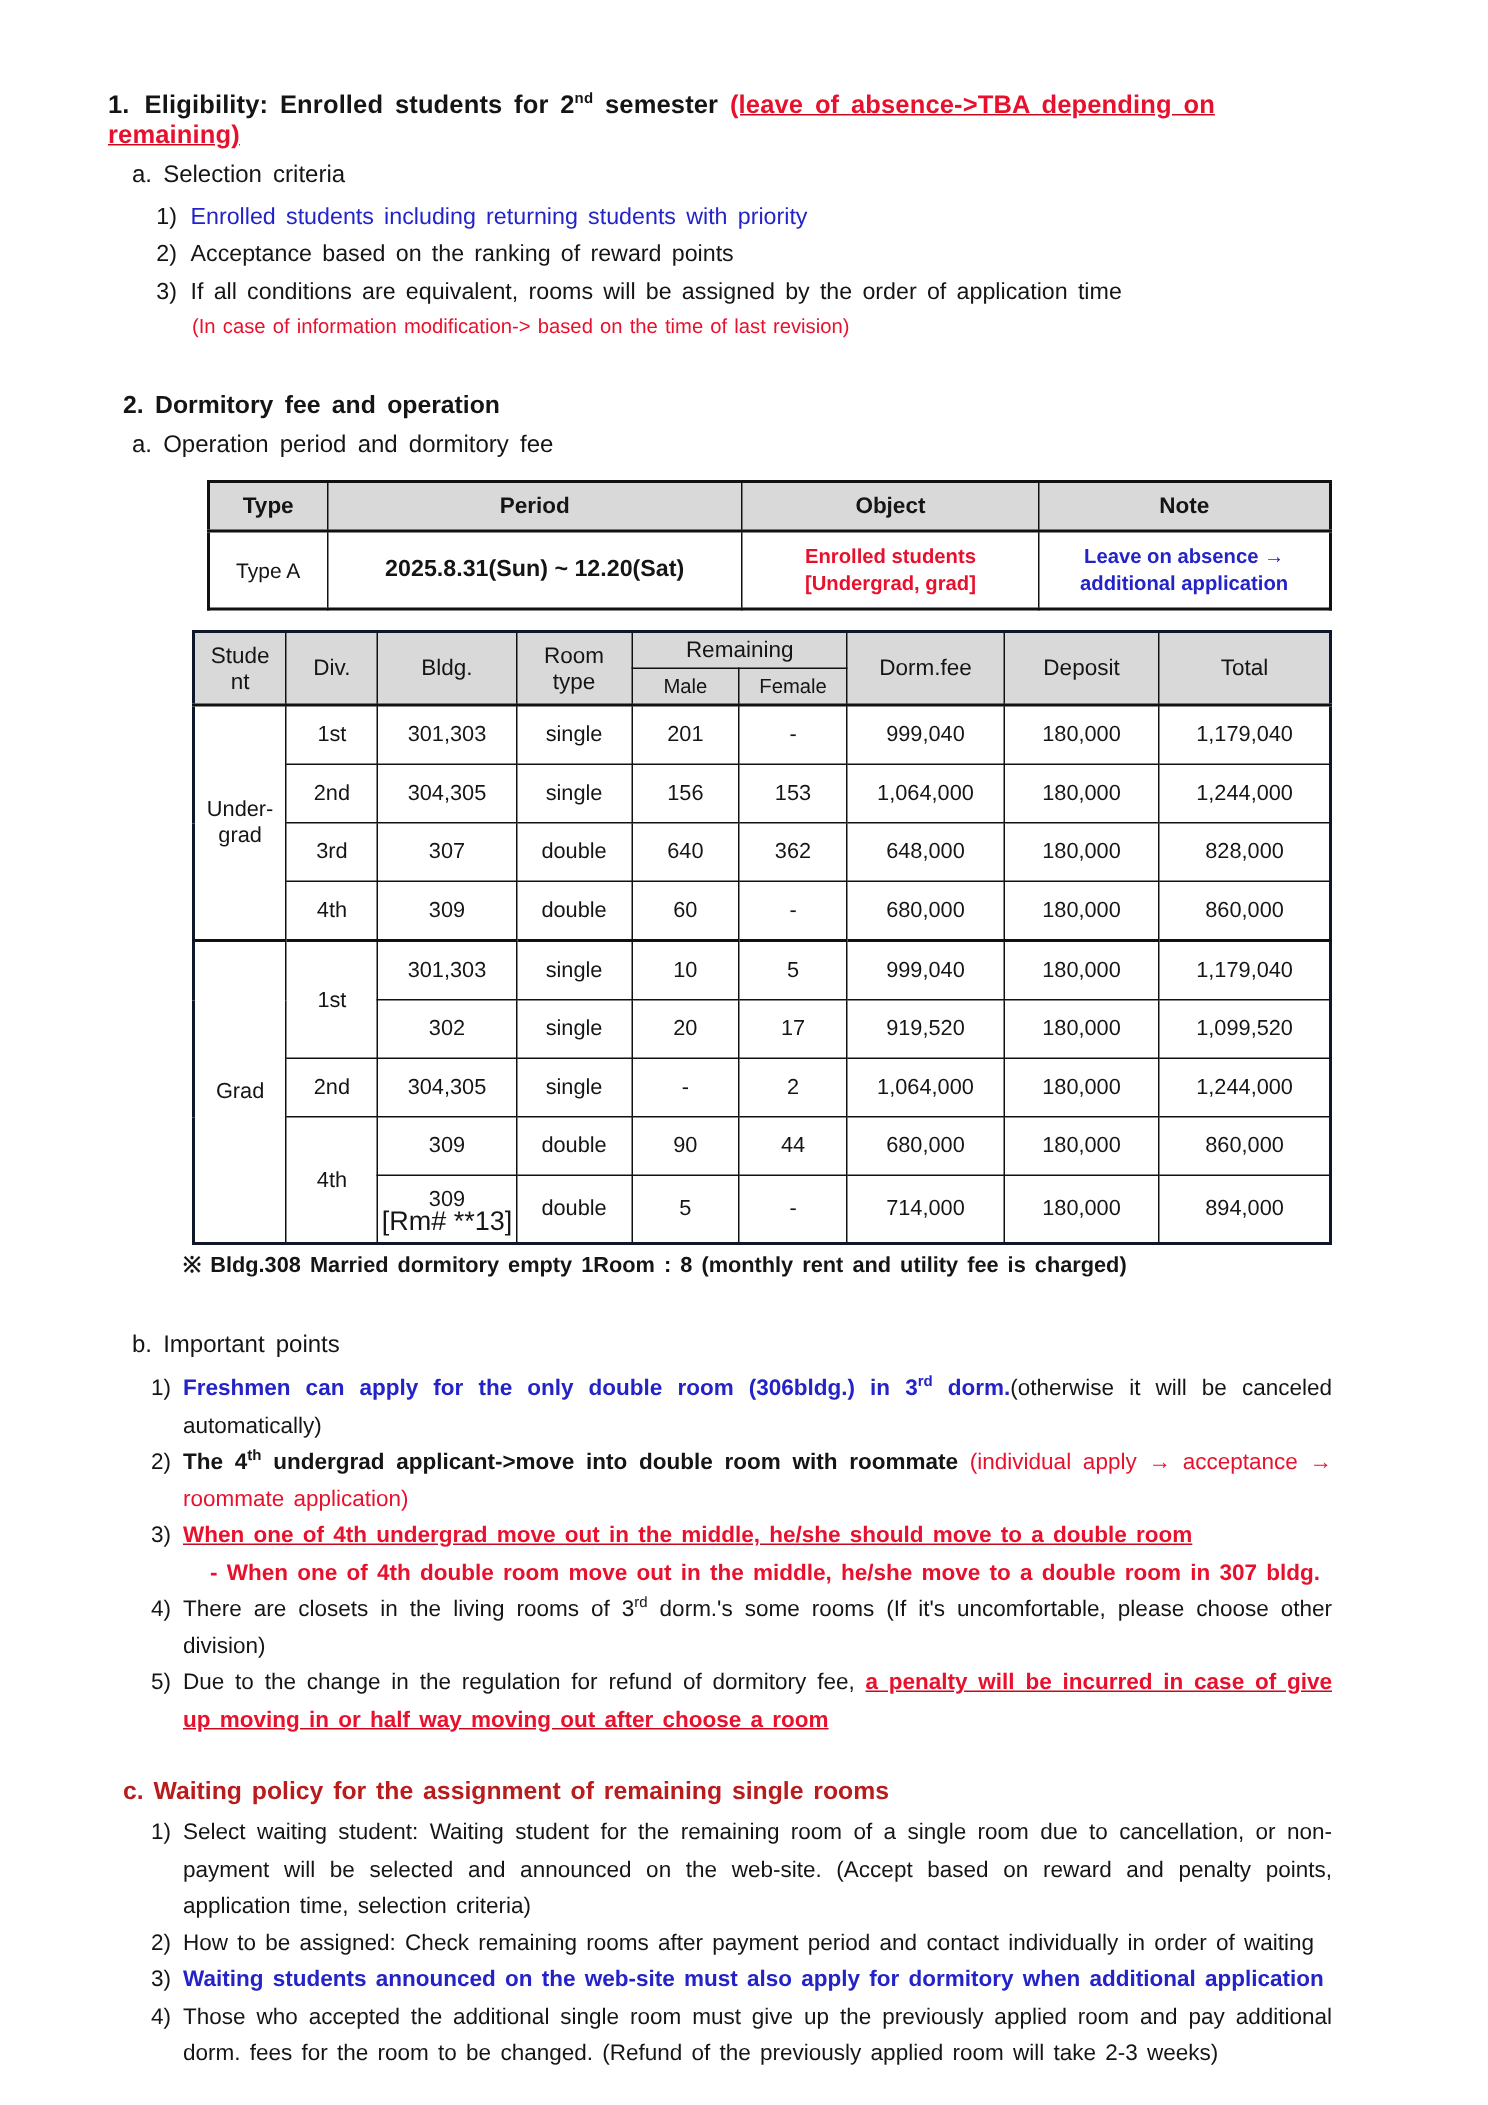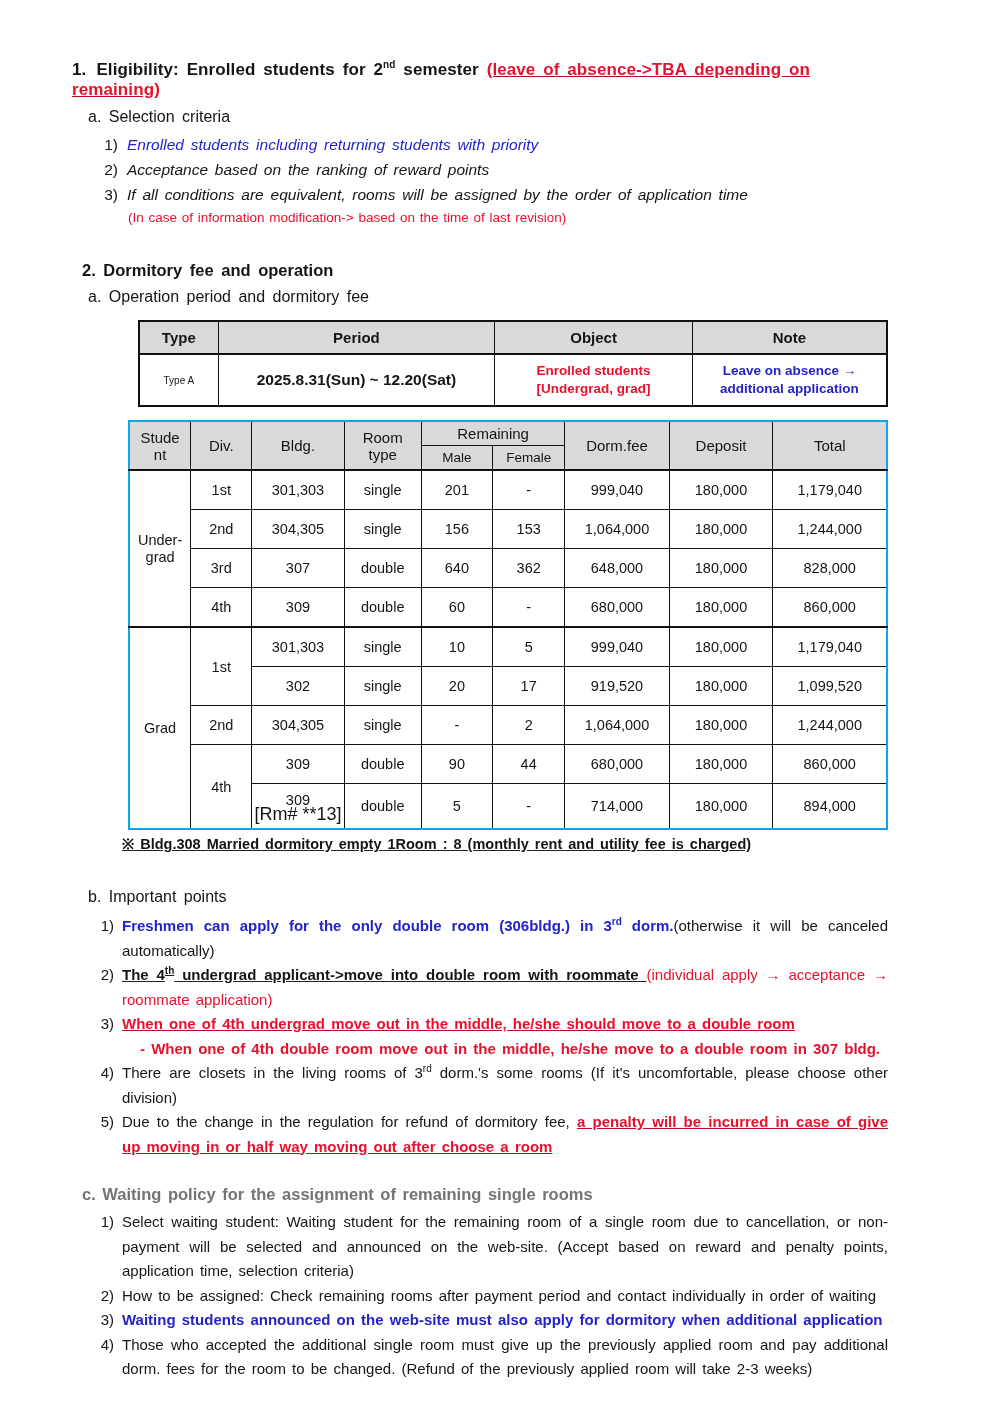--- a/index.html
+++ b/index.html
@@ -5,44 +5,44 @@
   html,body{margin:0;padding:0;background:#ffffff;}
   .doc{
     width:944px;height:1403px;box-sizing:border-box;background:#fff;
     font-family:"Liberation Sans",sans-serif;color:#151515;
     padding:60px 56px 19px 72px;overflow:hidden;
   }
   .bold{font-weight:bold;}
   .red{color:#e8112d;}
   .blue{color:#2323c8;}
   .u-red{text-decoration:underline;text-decoration-color:#c40a1e;}
-  .u-blk{text-decoration:underline;text-decoration-color:#222;}
+  .u-blk{text-decoration-color:#222;}
   sup{font-size:10px;vertical-align:super;line-height:0;}
 
   .h1{font-size:17px;font-weight:bold;letter-spacing:0.1px;word-spacing:3px;}
   .h1 .num{margin-right:10px;}
   .subhead{font-size:16px;margin:8px 0 6px 16px;word-spacing:3px;}
   .sec2head{font-size:16.5px;font-weight:bold;margin:32px 0 0 10px;word-spacing:3px;}
-  .chead{font-size:16.5px;font-weight:bold;color:#737373;margin:26px 0 0 10px;word-spacing:2px;}
+  .chead{font-size:16.5px;font-weight:bold;color:#b91c1c;margin:26px 0 0 10px;word-spacing:2px;}
 
   .item{display:flex;font-size:15.5px;line-height:25px;margin:0 0 0 26px;word-spacing:2.5px;}
   .item .inum{flex:none;width:20px;margin-right:9px;text-align:right;}
-  .item .itxt{flex:1;text-align:justify;font-style:italic;}
+  .item .itxt{flex:1;text-align:justify;}
   .subnote{font-size:13.5px;line-height:22px;margin-left:56px;word-spacing:1px;}
 
   table{border-collapse:collapse;table-layout:fixed;}
   .t1{margin:14px 0 0 66px;border:2px solid #111;}
   .t1 th,.t1 td{border:1px solid #111;text-align:center;vertical-align:middle;padding:0;}
   .t1 thead th{background:#d9d9d9;font-size:15px;font-weight:bold;height:31px;}
   .t1 thead{border-bottom:2px solid #111;}
-  .t1 td{height:50px;font-size:10px;}
+  .t1 td{height:50px;font-size:14px;}
   .t1 .per{font-weight:bold;font-size:15.5px;}
   .t1 .small2{font-size:13.5px;line-height:18px;font-weight:bold;}
 
-  .t2{margin:13px 0 0 56px;border:2px solid #0ea5e9;font-size:14.5px;}
+  .t2{margin:13px 0 0 56px;border:2px solid #0f172a;font-size:14.5px;}
   .t2 th,.t2 td{border:1px solid #111;text-align:center;vertical-align:middle;padding:0;}
   .t2 thead th{background:#d9d9d9;font-weight:normal;font-size:15px;}
   .t2 thead{border-bottom:2px solid #111;}
   .t2 thead tr:first-child th{height:23px;}
   .t2 thead tr:last-child th{height:23px;font-size:13.5px;}
   .t2 tbody td{height:38px;}
   .t2 tr.tall td{height:44px;}
   .t2 tr.grad-start td{border-top:2px solid #111;}
   .preline{white-space:pre-line;line-height:17px;}
   .bldgsub{font-size:18px;line-height:13px;}

